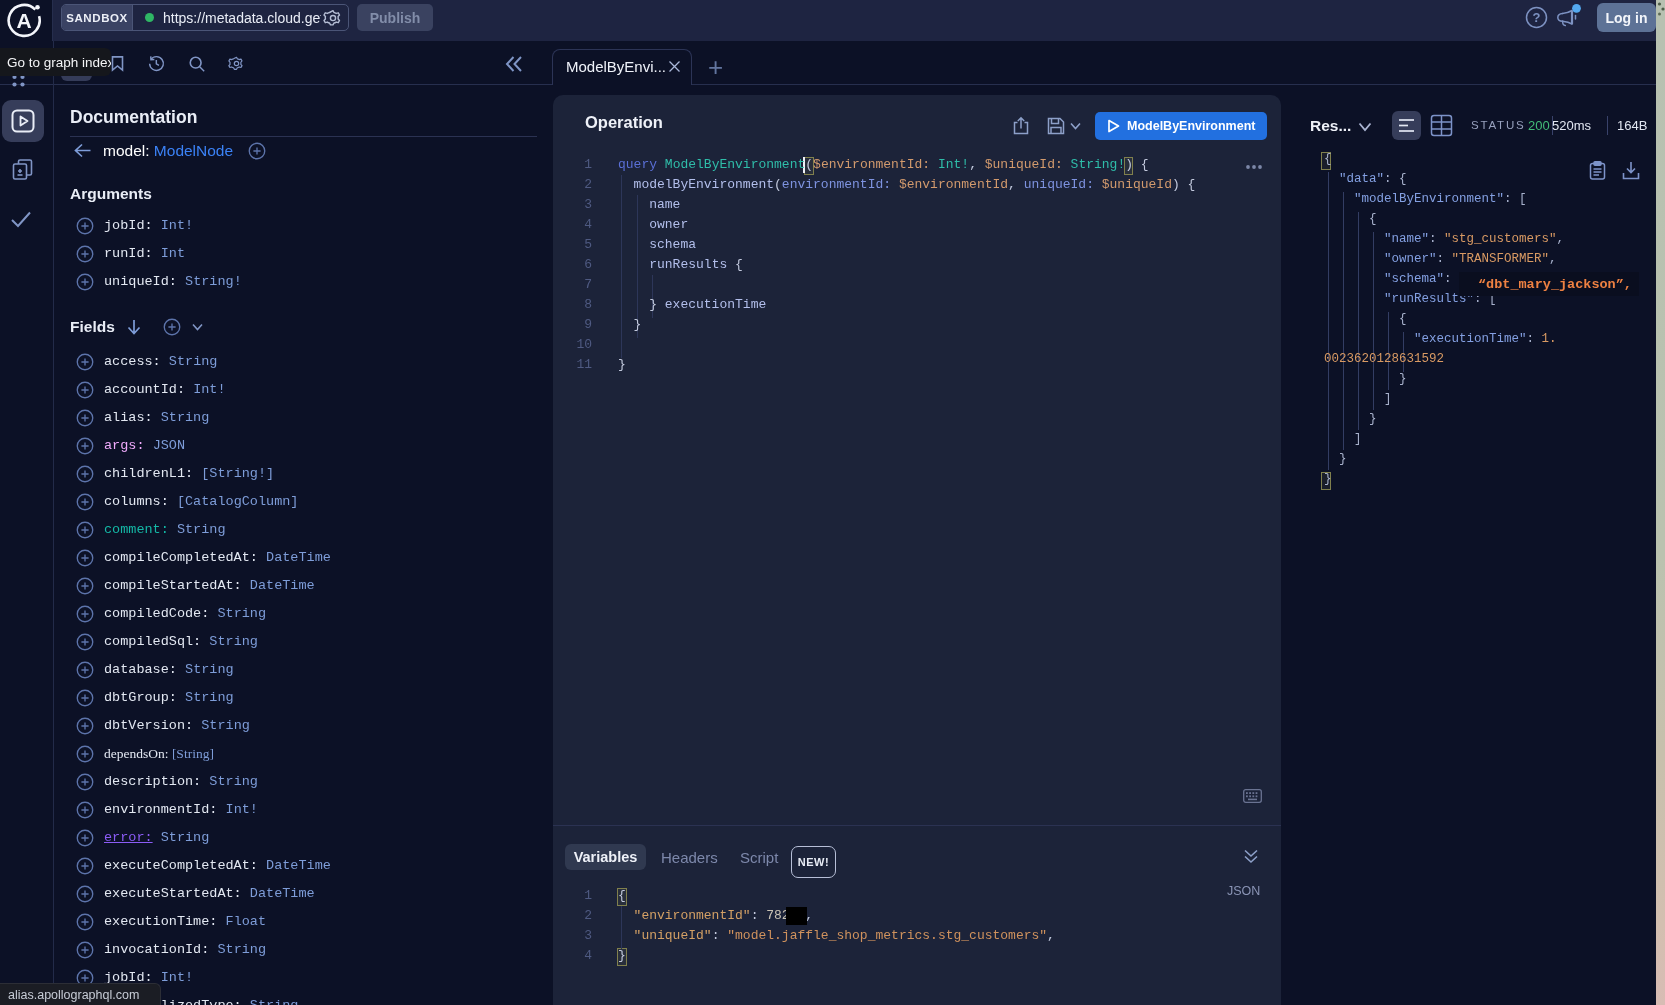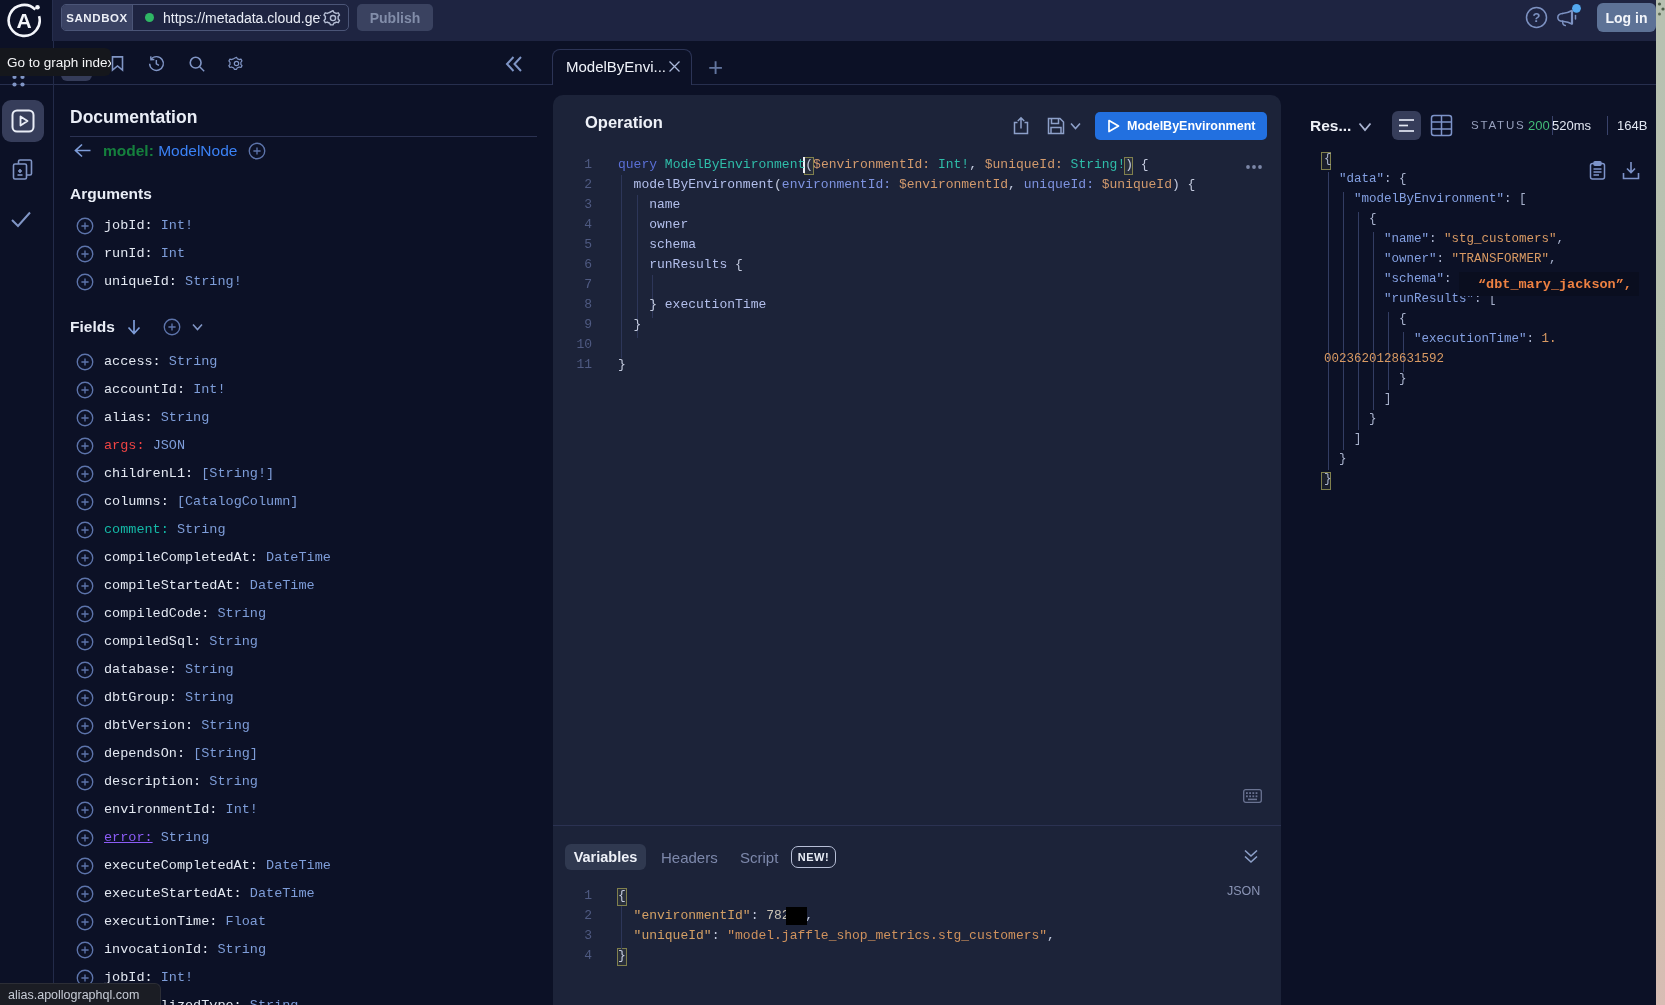--- a/index.html
+++ b/index.html
@@ -120,21 +120,21 @@
   <svg class="abs" style="left:10px;top:210px;" width="22" height="19" viewBox="0 0 22 19">
     <path d="M2 10 L8 16 L20 2.5" fill="none" stroke="#8095c5" stroke-width="2"></path>
   </svg>
 
   <div id="docpanel">
   <div class="abs" style="left:70px;top:107px;color:#e9edf6;font-size:17.5px;font-weight:bold;">Documentation</div>
   <div class="abs" style="left:70px;top:136px;width:467px;height:1px;background:#2b3252;"></div>
   <svg class="abs" style="left:74px;top:143px;" width="17" height="15" viewBox="0 0 17 15">
         <path d="M8 1.5 L1.5 7.5 L8 13.5 M1.5 7.5 L16.5 7.5" fill="none" stroke="#7e9dd9" stroke-width="1.7"></path>
       </svg>
-  <div class="abs" style="left:103px;top:142px;font-size:15.5px;"><span style="color:#15803d;font-weight:bold;">model:</span> <span style="color:#3b82f6;">ModelNode</span></div>
+  <div class="abs" style="left:103px;top:142px;font-size:15.5px;"><span style="color:#ffffff;font-weight:normal;">model:</span> <span style="color:#3b82f6;">ModelNode</span></div>
   <svg class="abs" style="left:248px;top:142px;" width="18" height="18" viewBox="0 0 20 20">
         <circle cx="10" cy="10" r="8.6" fill="none" stroke="#5d74ab" stroke-width="1.5"></circle>
         <path d="M10 6 L10 14 M6 10 L14 10" stroke="#5d74ab" stroke-width="1.5"></path>
       </svg>
   <div class="abs" style="left:70px;top:185px;color:#e9edf6;font-size:15.5px;font-weight:bold;">Arguments</div>
   <svg class="abs" style="left:76px;top:217px;" width="18" height="18" viewBox="0 0 20 20">
         <circle cx="10" cy="10" r="8.6" fill="none" stroke="#5d74ab" stroke-width="1.5"></circle>
         <path d="M10 6 L10 14 M6 10 L14 10" stroke="#5d74ab" stroke-width="1.5"></path>
       </svg>
   <div class="abs mono" style="left:104px;top:218px;font-size:13.5px;"><span style="color:#e3e8f2;">jobId:</span> <span style="color:#7e9dd9;">Int!</span></div>
@@ -171,21 +171,21 @@
   <div class="abs mono" style="left:104px;top:382px;font-size:13.5px;"><span style="color:#e3e8f2;">accountId:</span> <span style="color:#7e9dd9;">Int!</span></div>
   <svg class="abs" style="left:76px;top:409px;" width="18" height="18" viewBox="0 0 20 20">
         <circle cx="10" cy="10" r="8.6" fill="none" stroke="#5d74ab" stroke-width="1.5"></circle>
         <path d="M10 6 L10 14 M6 10 L14 10" stroke="#5d74ab" stroke-width="1.5"></path>
       </svg>
   <div class="abs mono" style="left:104px;top:410px;font-size:13.5px;"><span style="color:#e3e8f2;">alias:</span> <span style="color:#7e9dd9;">String</span></div>
   <svg class="abs" style="left:76px;top:437px;" width="18" height="18" viewBox="0 0 20 20">
         <circle cx="10" cy="10" r="8.6" fill="none" stroke="#5d74ab" stroke-width="1.5"></circle>
         <path d="M10 6 L10 14 M6 10 L14 10" stroke="#5d74ab" stroke-width="1.5"></path>
       </svg>
-  <div class="abs mono" style="left:104px;top:438px;font-size:13.5px;"><span style="color:#ef4444;font-family:Liberation Mono, monospace;">args:</span> <span style="color:#7e9dd9;">JSON</span></div>
+  <div class="abs mono" style="left:104px;top:438px;font-size:13.5px;"><span style="color:#f0abfc;font-family:Liberation Mono, monospace;">args:</span> <span style="color:#7e9dd9;">JSON</span></div>
   <svg class="abs" style="left:76px;top:465px;" width="18" height="18" viewBox="0 0 20 20">
         <circle cx="10" cy="10" r="8.6" fill="none" stroke="#5d74ab" stroke-width="1.5"></circle>
         <path d="M10 6 L10 14 M6 10 L14 10" stroke="#5d74ab" stroke-width="1.5"></path>
       </svg>
   <div class="abs mono" style="left:104px;top:466px;font-size:13.5px;"><span style="color:#e3e8f2;">childrenL1:</span> <span style="color:#7e9dd9;">[String!]</span></div>
   <svg class="abs" style="left:76px;top:493px;" width="18" height="18" viewBox="0 0 20 20">
         <circle cx="10" cy="10" r="8.6" fill="none" stroke="#5d74ab" stroke-width="1.5"></circle>
         <path d="M10 6 L10 14 M6 10 L14 10" stroke="#5d74ab" stroke-width="1.5"></path>
       </svg>
   <div class="abs mono" style="left:104px;top:494px;font-size:13.5px;"><span style="color:#e3e8f2;">columns:</span> <span style="color:#7e9dd9;">[CatalogColumn]</span></div>
@@ -226,21 +226,21 @@
   <div class="abs mono" style="left:104px;top:690px;font-size:13.5px;"><span style="color:#e3e8f2;">dbtGroup:</span> <span style="color:#7e9dd9;">String</span></div>
   <svg class="abs" style="left:76px;top:717px;" width="18" height="18" viewBox="0 0 20 20">
         <circle cx="10" cy="10" r="8.6" fill="none" stroke="#5d74ab" stroke-width="1.5"></circle>
         <path d="M10 6 L10 14 M6 10 L14 10" stroke="#5d74ab" stroke-width="1.5"></path>
       </svg>
   <div class="abs mono" style="left:104px;top:718px;font-size:13.5px;"><span style="color:#e3e8f2;">dbtVersion:</span> <span style="color:#7e9dd9;">String</span></div>
   <svg class="abs" style="left:76px;top:745px;" width="18" height="18" viewBox="0 0 20 20">
         <circle cx="10" cy="10" r="8.6" fill="none" stroke="#5d74ab" stroke-width="1.5"></circle>
         <path d="M10 6 L10 14 M6 10 L14 10" stroke="#5d74ab" stroke-width="1.5"></path>
       </svg>
-  <div class="abs mono" style="left:104px;top:746px;font-size:13.5px;"><span style="color:#e3e8f2;">dependsOn:</span> <span style="color:#7e9dd9;">[String]</span></div>
+  <div class="abs mono" style="left:104px;top:746px;font-size:13.5px;font-family:Liberation Serif, serif;"><span style="color:#e3e8f2;">dependsOn:</span> <span style="color:#7e9dd9;">[String]</span></div>
   <svg class="abs" style="left:76px;top:773px;" width="18" height="18" viewBox="0 0 20 20">
         <circle cx="10" cy="10" r="8.6" fill="none" stroke="#5d74ab" stroke-width="1.5"></circle>
         <path d="M10 6 L10 14 M6 10 L14 10" stroke="#5d74ab" stroke-width="1.5"></path>
       </svg>
   <div class="abs mono" style="left:104px;top:774px;font-size:13.5px;"><span style="color:#e3e8f2;">description:</span> <span style="color:#7e9dd9;">String</span></div>
   <svg class="abs" style="left:76px;top:801px;" width="18" height="18" viewBox="0 0 20 20">
         <circle cx="10" cy="10" r="8.6" fill="none" stroke="#5d74ab" stroke-width="1.5"></circle>
         <path d="M10 6 L10 14 M6 10 L14 10" stroke="#5d74ab" stroke-width="1.5"></path>
       </svg>
   <div class="abs mono" style="left:104px;top:802px;font-size:13.5px;"><span style="color:#e3e8f2;">environmentId:</span> <span style="color:#7e9dd9;">Int!</span></div>
@@ -352,21 +352,21 @@
           <rect x="3" y="6.4" width="1.8" height="1.8"></rect>
           <rect x="6.2" y="6.4" width="1.8" height="1.8"></rect>
           <rect x="9.4" y="6.4" width="1.8" height="1.8"></rect>
           <rect x="12.6" y="6.4" width="1.8" height="1.8"></rect>
           <rect x="5" y="9.6" width="9" height="1.6"></rect>
         </g>
       </svg>
   <div class="abs" style="left:565px;top:844px;width:81px;height:26px;background:#303950;border-radius:6px;color:#eef1f8;font-weight:bold;font-size:14.5px;display:flex;align-items:center;justify-content:center;">Variables</div>
   <div class="abs" style="left:661px;top:849px;color:#7d88ab;font-size:15px;">Headers</div>
   <div class="abs" style="left:740px;top:849px;color:#7d88ab;font-size:15px;">Script</div>
-  <div class="abs" style="left:791px;top:846px;width:45px;height:22px;border:1.5px solid #b7bfd7;border-radius:7px;color:#e8ecf5;font-weight:bold;font-size:11px;letter-spacing:0.5px;display:flex;align-items:center;justify-content:center;">NEW!</div>
+  <div class="abs" style="left:791px;top:846px;width:45px;height:32px;border:1.5px solid #b7bfd7;border-radius:7px;color:#e8ecf5;font-weight:bold;font-size:11px;letter-spacing:0.5px;display:flex;align-items:center;justify-content:center;">NEW!</div>
   <svg class="abs" style="left:1243px;top:849px;" width="16" height="15" viewBox="0 0 16 15">
         <g fill="none" stroke="#8da0c9" stroke-width="1.6">
           <path d="M2 1.5 L8 7 L14 1.5"></path>
           <path d="M2 7.5 L8 13 L14 7.5"></path>
         </g>
       </svg>
   <div class="abs" style="left:1227px;top:884px;color:#8a94b5;font-size:12.5px;">JSON</div>
   <div class="abs" style="left:617px;top:887.5px;width:9.5px;height:18px;border:1px solid #80804d;background:rgba(128,128,77,0.12);"></div>
   <div class="abs" style="left:617px;top:947.5px;width:9.5px;height:18px;border:1px solid #80804d;background:rgba(128,128,77,0.12);"></div>
   <div class="abs" style="left:621px;top:906px;width:1px;height:43px;background:#2d3659;"></div>

